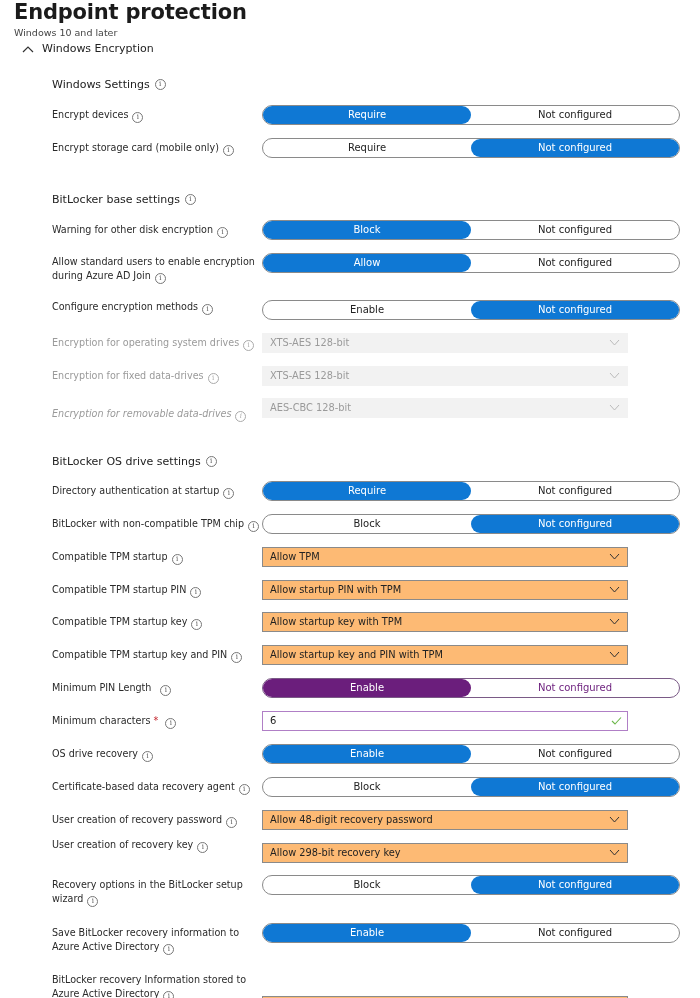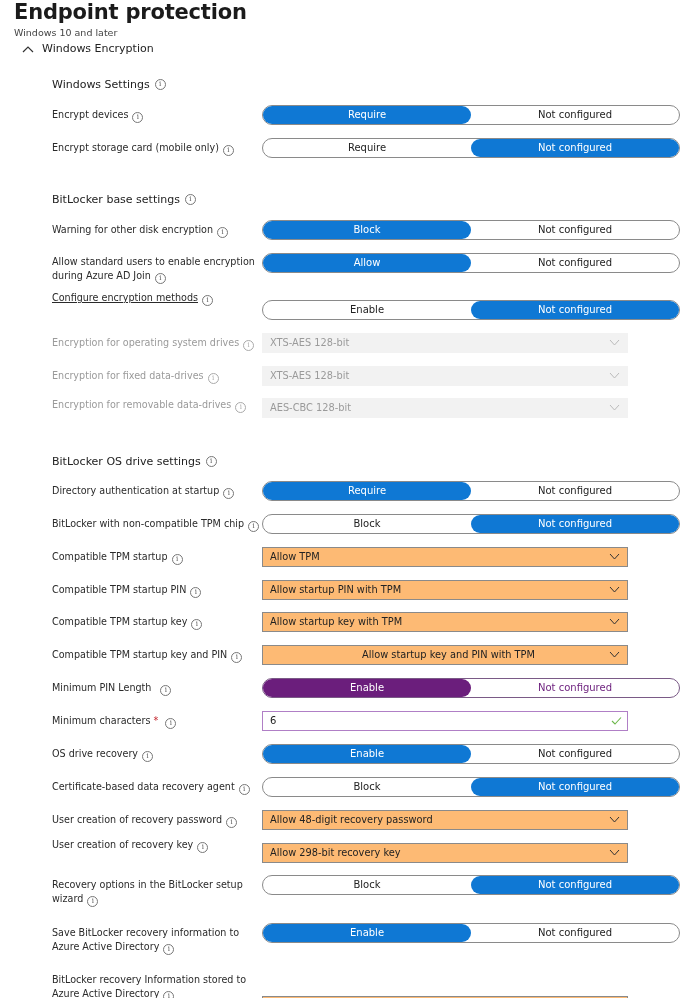--- a/index.html
+++ b/index.html
@@ -70,21 +70,21 @@
   <div class="opt on">Block</div>
   <div class="opt">Not configured</div>
 </div>
 
 <div class="row-label" style="top:255px;"><span>Allow standard users to enable encryption during Azure AD Join</span><span class="info">i</span></div>
 <div class="toggle" style="top:253px;align-items:flex-end;">
   <div class="opt on">Allow</div>
   <div class="opt">Not configured</div>
 </div>
 
-<div class="row-label" style="top:291px;text-decoration:underline;"><span>Configure encryption methods</span><span class="info">i</span></div>
+<div class="row-label" style="top:300px;"><span>Configure encryption methods</span><span class="info">i</span></div>
 <div class="toggle" style="top:300px;">
   <div class="opt">Enable</div>
   <div class="opt on">Not configured</div>
 </div>
 
 <div class="row-label dis" style="top:336px;"><span>Encryption for operating system drives</span><span class="info">i</span></div>
 <div class="select dis" style="top:333px;">
   <span>XTS-AES 128-bit</span>
   <svg class="chev" viewBox="0 0 11 9">
       <polyline points="1,2 5.5,7 10,2" fill="none" stroke="#bbb" stroke-width="1"></polyline>
@@ -92,21 +92,21 @@
 </div>
 
 <div class="row-label dis" style="top:369px;"><span>Encryption for fixed data-drives</span><span class="info">i</span></div>
 <div class="select dis" style="top:366px;">
   <span>XTS-AES 128-bit</span>
   <svg class="chev" viewBox="0 0 11 9">
       <polyline points="1,2 5.5,7 10,2" fill="none" stroke="#bbb" stroke-width="1"></polyline>
     </svg>
 </div>
 
-<div class="row-label dis" style="top:398px;"><span>Encryption for removable data-drives</span><span class="info">i</span></div>
+<div class="row-label dis" style="top:407px;font-style:italic;"><span>Encryption for removable data-drives</span><span class="info">i</span></div>
 <div class="select dis" style="top:398px;">
   <span>AES-CBC 128-bit</span>
   <svg class="chev" viewBox="0 0 11 9">
       <polyline points="1,2 5.5,7 10,2" fill="none" stroke="#bbb" stroke-width="1"></polyline>
     </svg>
 </div>
 
 <div class="row-label" style="top:484px;"><span>Directory authentication at startup</span><span class="info">i</span></div>
 <div class="toggle" style="top:481px;">
   <div class="opt on">Require</div>
@@ -137,21 +137,21 @@
 
 <div class="row-label" style="top:615px;"><span>Compatible TPM startup key</span><span class="info">i</span></div>
 <div class="select" style="top:612px;">
   <span>Allow startup key with TPM</span>
   <svg class="chev" viewBox="0 0 11 9">
       <polyline points="1,2 5.5,7 10,2" fill="none" stroke="#333" stroke-width="1"></polyline>
     </svg>
 </div>
 
 <div class="row-label" style="top:648px;"><span>Compatible TPM startup key and PIN</span><span class="info">i</span></div>
-<div class="select" style="top:645px;text-align:center;">
+<div class="select" style="top:645px;">
   <span>Allow startup key and PIN with TPM</span>
   <svg class="chev" viewBox="0 0 11 9">
       <polyline points="1,2 5.5,7 10,2" fill="none" stroke="#333" stroke-width="1"></polyline>
     </svg>
 </div>
 
 <div class="row-label" style="top:681px;"><span>Minimum PIN Length</span><span class="info" style="margin-left:9px;">i</span></div>
 <div class="toggle purple" style="top:678px;">
   <div class="opt on">Enable</div>
   <div class="opt off">Not configured</div>

